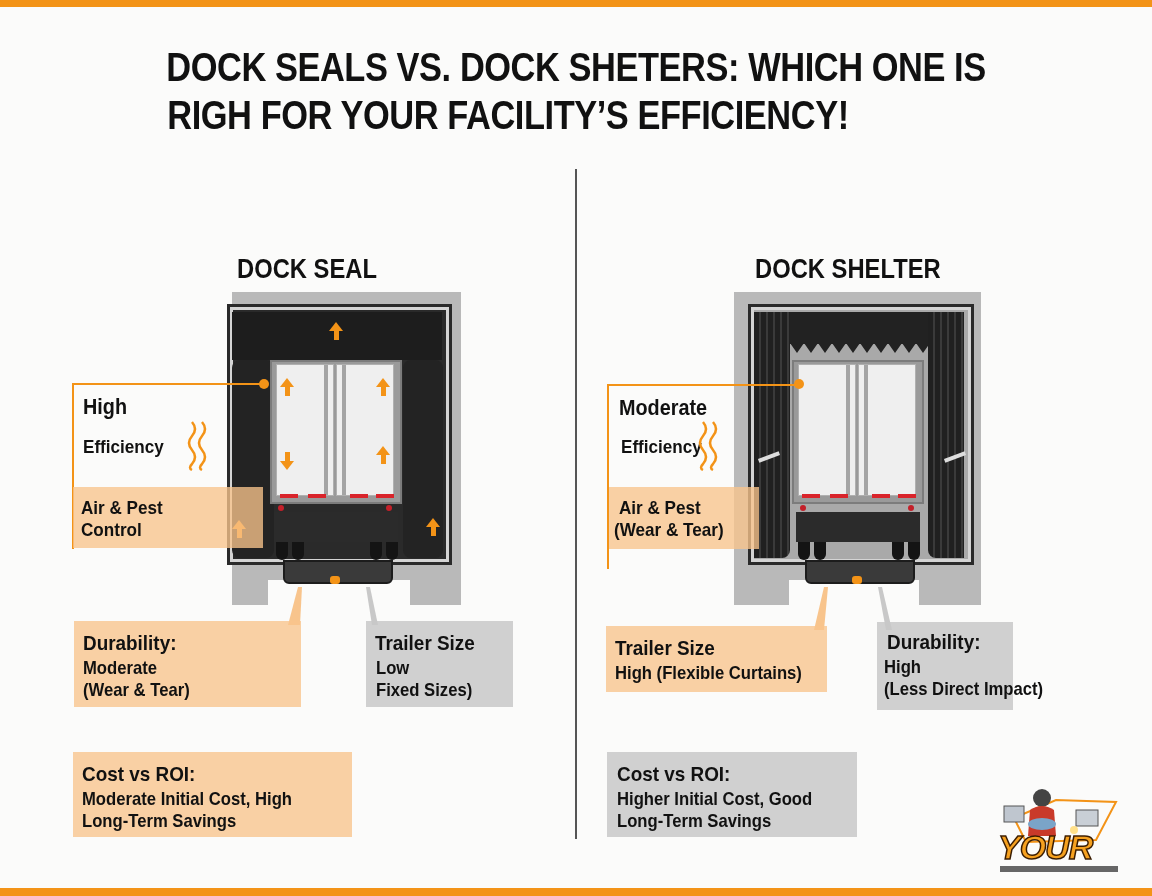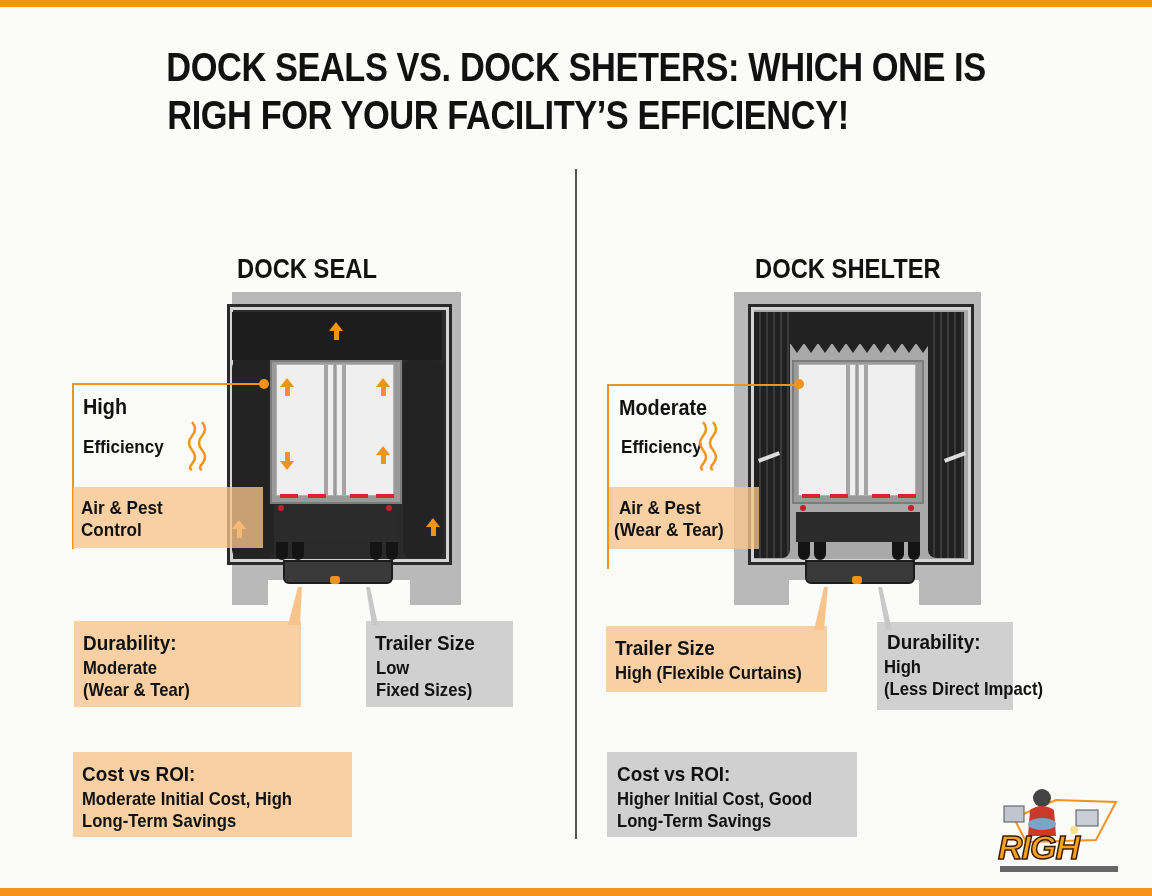--- a/index.html
+++ b/index.html
@@ -212,17 +212,17 @@
 <div class="logo" style="left:996px; top:780px; width:130px; height:96px;">
   <svg width="130" height="96" viewBox="0 0 130 96">
     <polygon points="18,38 60,20 120,22 100,60 30,62" fill="none" stroke="#f39317" stroke-width="2"></polygon>
     <rect x="8" y="26" width="20" height="16" fill="#bfc6cf" stroke="#555" stroke-width="1"></rect>
     <rect x="80" y="30" width="22" height="16" fill="#c9cfd6" stroke="#555" stroke-width="1"></rect>
     <circle cx="46" cy="18" r="9" fill="#444"></circle>
     <path d="M34 30 Q46 22 58 30 L60 56 L32 56 Z" fill="#c93a2a"></path>
     <ellipse cx="46" cy="44" rx="14" ry="6" fill="#7aa4c8"></ellipse>
     <circle cx="78" cy="50" r="4" fill="#ffe08a"></circle>
   </svg>
-  <div style="position:absolute; left:2px; top:48px; font-weight:bold; font-style:italic; font-size:34px; color:#f6a11f; -webkit-text-stroke:1.5px #3a1c00; letter-spacing:-1px;">RIGH</div>
+  <div style="position:absolute; left:2px; top:48px; font-weight:bold; font-style:italic; font-size:34px; color:#f6a11f; -webkit-text-stroke:1.5px #3a1c00; letter-spacing:-1px;">YOUR</div>
   <div style="position:absolute; left:4px; top:86px; width:118px; height:6px; background:#666;"></div>
 </div>
 
 <div class="bar-bottom"></div>
 
 </body></html>

